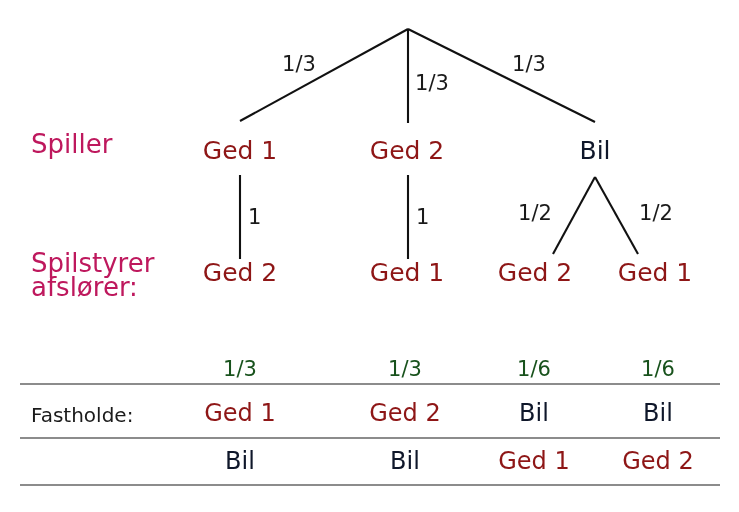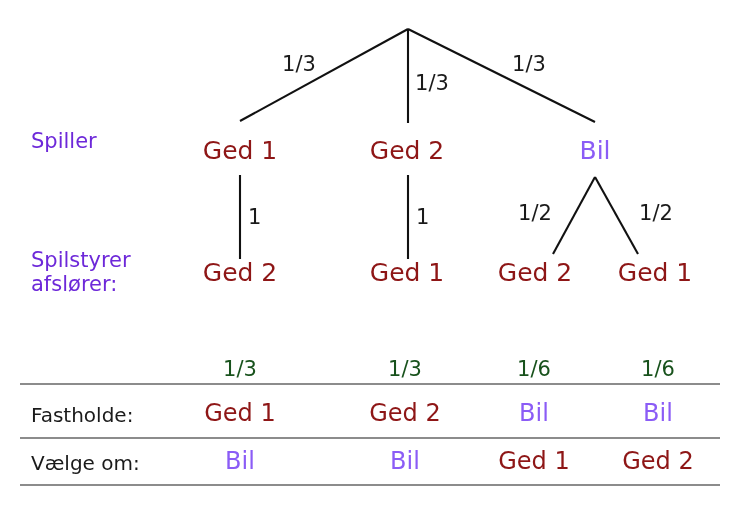--- a/index.html
+++ b/index.html
@@ -27,27 +27,27 @@
     white-space: pre;
     line-height: 1.16;
   }
   .ctr {
     transform: translateX(-50%);
     text-align: center;
   }
 
   
   .c-goat  { color: #8e1616; }
-  .c-car   { color: #8b5cf6; }
+  .c-car   { color: #0f172a; }
   .c-prob  { color: #18521c; }
 
   
   .lbl-row {
-    font-size: 21px;
-    color: #6d28d9;
+    font-size: 26px;
+    color: #be185d;
   }
   .node {
     font-size: 25px;
   }
   .edge-lbl {
     font-size: 21px;
     color: #1a1a1a;
   }
   .tbl-head {
     font-size: 21px;
@@ -126,21 +126,20 @@
   <div class="rule" style="top:383px;"></div>
 
   <div class="txt tbl-rowlbl" style="left:31px; top:404px;">Fastholde:</div>
   <div class="txt tbl-cell c-goat ctr" style="left:240px; top:400px;">Ged 1</div>
   <div class="txt tbl-cell c-goat ctr" style="left:405px; top:400px;">Ged 2</div>
   <div class="txt tbl-cell c-car ctr" style="left:534px; top:400px;">Bil</div>
   <div class="txt tbl-cell c-car ctr" style="left:658px; top:400px;">Bil</div>
 
   <div class="rule" style="top:437px;"></div>
 
-  <div class="txt tbl-rowlbl" style="left:31px; top:452px;">Vælge om:</div>
   <div class="txt tbl-cell c-car ctr" style="left:240px; top:448px;">Bil</div>
   <div class="txt tbl-cell c-car ctr" style="left:405px; top:448px;">Bil</div>
   <div class="txt tbl-cell c-goat ctr" style="left:534px; top:448px;">Ged 1</div>
   <div class="txt tbl-cell c-goat ctr" style="left:658px; top:448px;">Ged 2</div>
 
   <div class="rule" style="top:484px;"></div>
 
 </div>
 
 </body></html>

